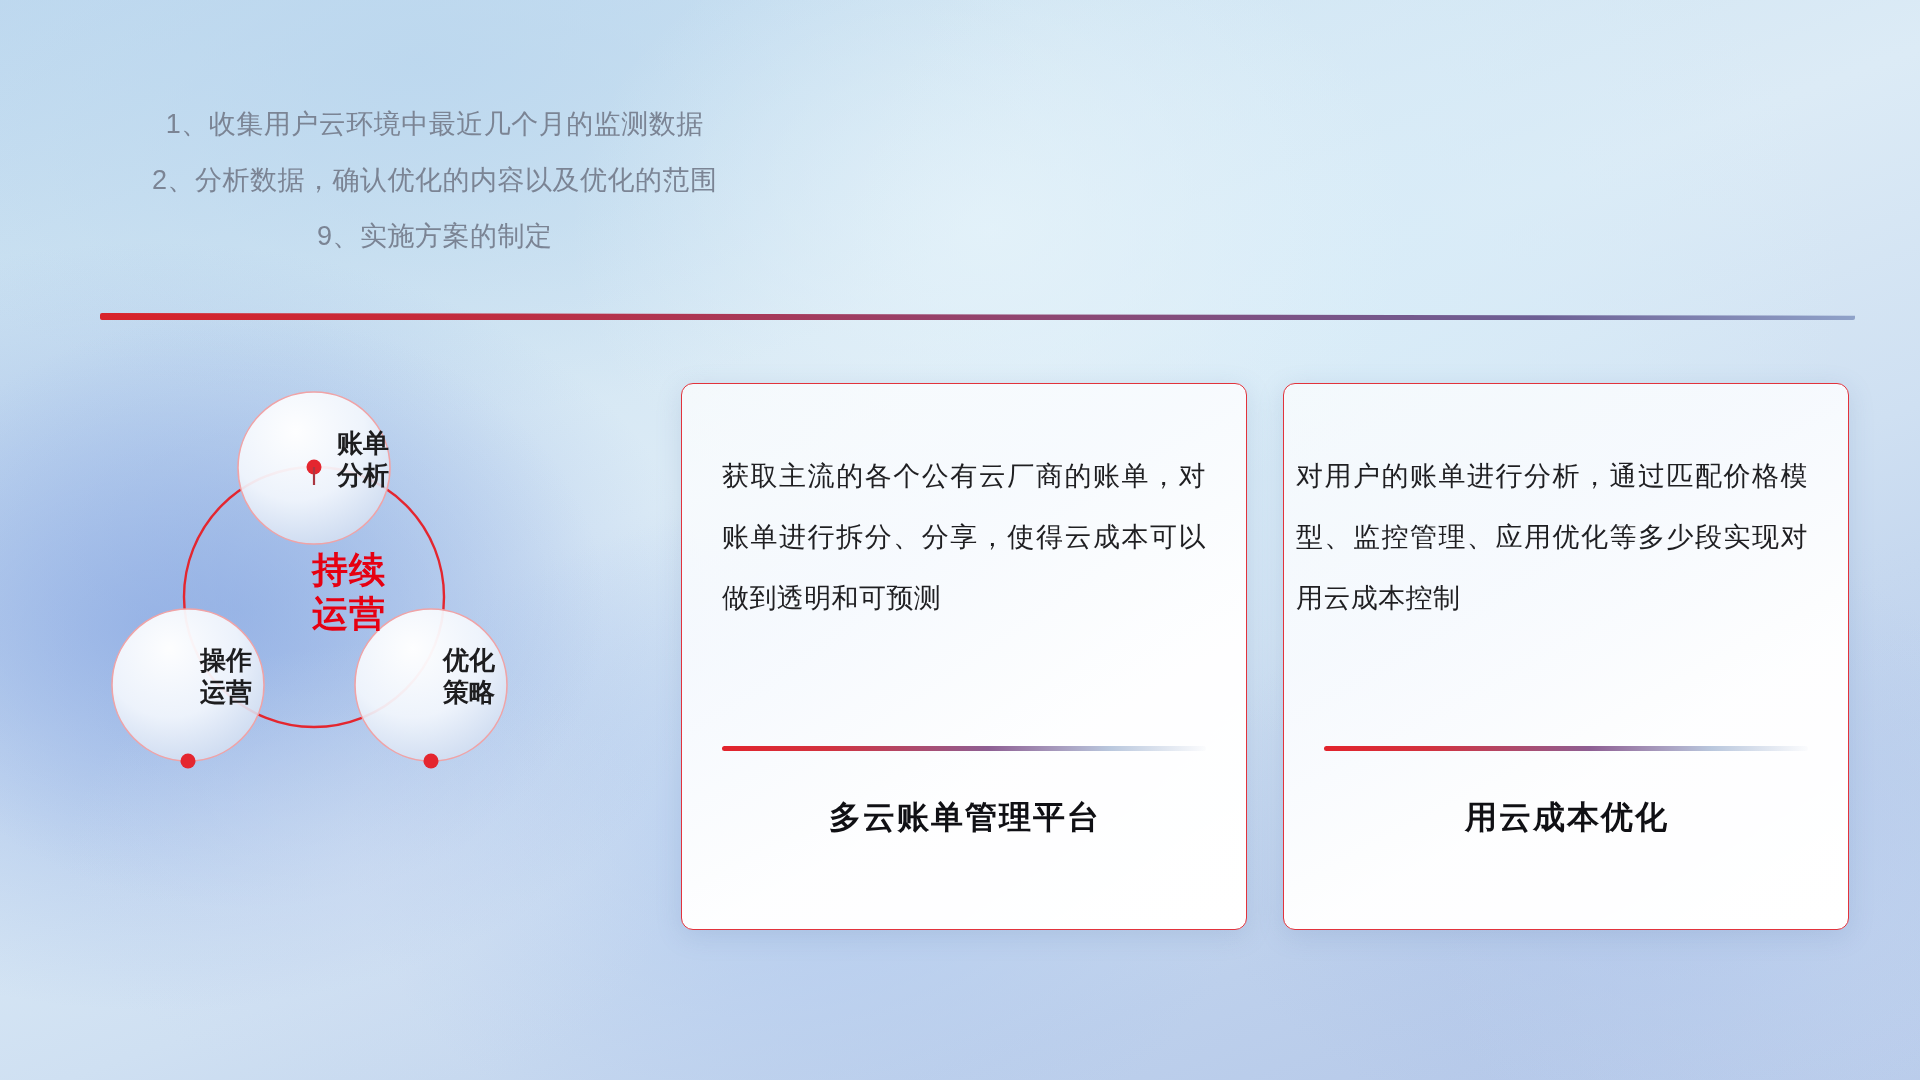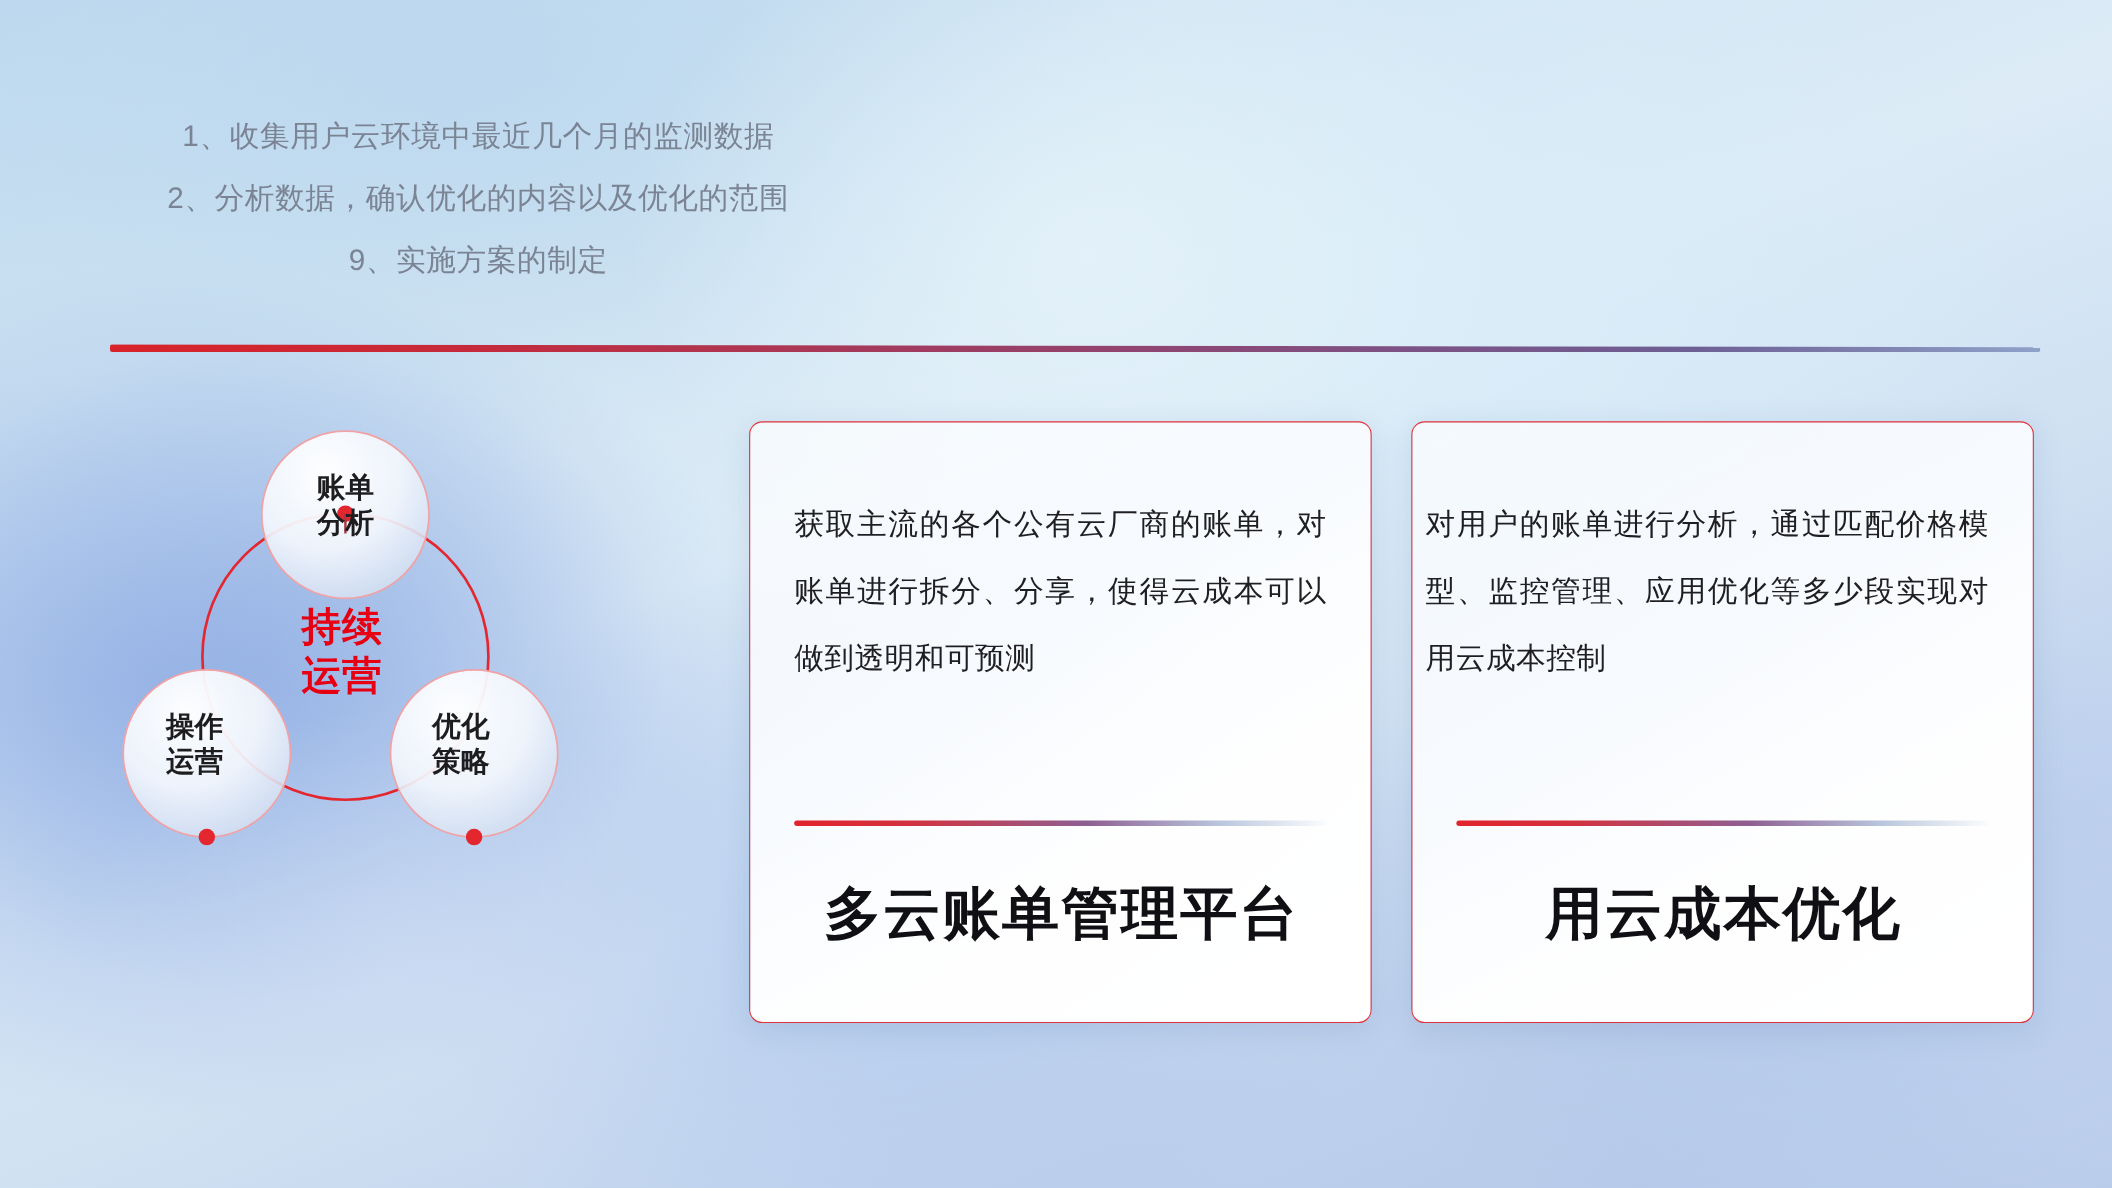--- a/index.html
+++ b/index.html
@@ -41,21 +41,21 @@
     position:absolute; left:100px; top:313px; width:1755px; height:7px;
     background:linear-gradient(90deg, #d8232a 0%, #c62a3a 18%, #9a3f66 46%, #7d5183 66%, #6d5f94 82%, #8fa2c9 100%);
     clip-path: polygon(0 0, 100% 38%, 100% 100%, 0 100%);
     border-radius:2px;
   }
 
   
   .venn { position:absolute; left:96px; top:352px; width:500px; height:420px; }
   .venn svg { position:absolute; left:0; top:0; }
   .vlabel {
-    position:absolute; text-align:center; color:#1d1d1f;
+    position:absolute; text-align:right; color:#1d1d1f;
     font-weight:700; line-height:1.22; white-space:pre-line;
   }
   .vlabel.small { font-size:26px; }
   .vlabel.center { color:#e60012; font-size:36px; font-weight:800; letter-spacing:1px; }
 
   
   .card {
     position:absolute; border:1.5px solid #e2333c; border-radius:12px;
     background:linear-gradient(152deg, rgba(255,255,255,0.70) 0%, rgba(250,252,255,0.90) 34%, rgba(255,255,255,0.98) 66%, rgba(255,255,255,1) 100%);
     box-shadow:0 6px 26px rgba(90,120,170,0.18);
@@ -66,21 +66,21 @@
   .card-body {
     font-size:27px; line-height:61px; color:#1f1f22; letter-spacing:0.4px;
     text-align:justify; text-align-last:left;
   }
   .card-rule {
     position:absolute; left:40px; right:40px; top:362px; height:5px; border-radius:3px;
     background:linear-gradient(90deg,#e2232c 0%, #d2323f 22%, #8e5f93 55%, #b9c7dd 80%, rgba(226,232,242,0.1) 100%);
   }
   .card-title {
     position:absolute; left:40px; top:412px; width:486px;
-    font-size:52px; font-weight:800; color:#101014; letter-spacing:2px; text-align:center;
+    font-size:32px; font-weight:800; color:#101014; letter-spacing:2px; text-align:center;
   }
 </style>
 </head>
 <body>
 
 <div class="stage">
   <div class="glow-a"></div>
   <div class="glow-b"></div>
   <div class="glow-c"></div>
   <div class="glow-d"></div>
@@ -163,21 +163,21 @@
       <circle cx="92" cy="409" r="7.5" fill="#e4262f"></circle>
       <circle cx="335" cy="409" r="7.5" fill="#e4262f"></circle>
 
       <line x1="218" y1="115" x2="218" y2="133" stroke="#a93641" stroke-width="2.2"></line>
     </svg>
 
     <div class="vlabel small" style="left:143px; top:76px; width:150px;">账单
 分析</div>
     <div class="vlabel small" style="left:6px; top:293px; width:150px;">操作
 运营</div>
-    <div class="vlabel small" style="left:260px; top:293px; width:126px;">优化
+    <div class="vlabel small" style="left:273px; top:293px; width:126px;">优化
 策略</div>
     <div class="vlabel center" style="left:140px; top:196px; width:150px;">持续
 运营</div>
   </div>
 
   <div class="card card-1">
     <div class="card-body">获取主流的各个公有云厂商的账单，对账单进行拆分、分享，使得云成本可以做到透明和可预测</div>
     <div class="card-rule"></div>
     <div class="card-title">多云账单管理平台</div>
   </div>

